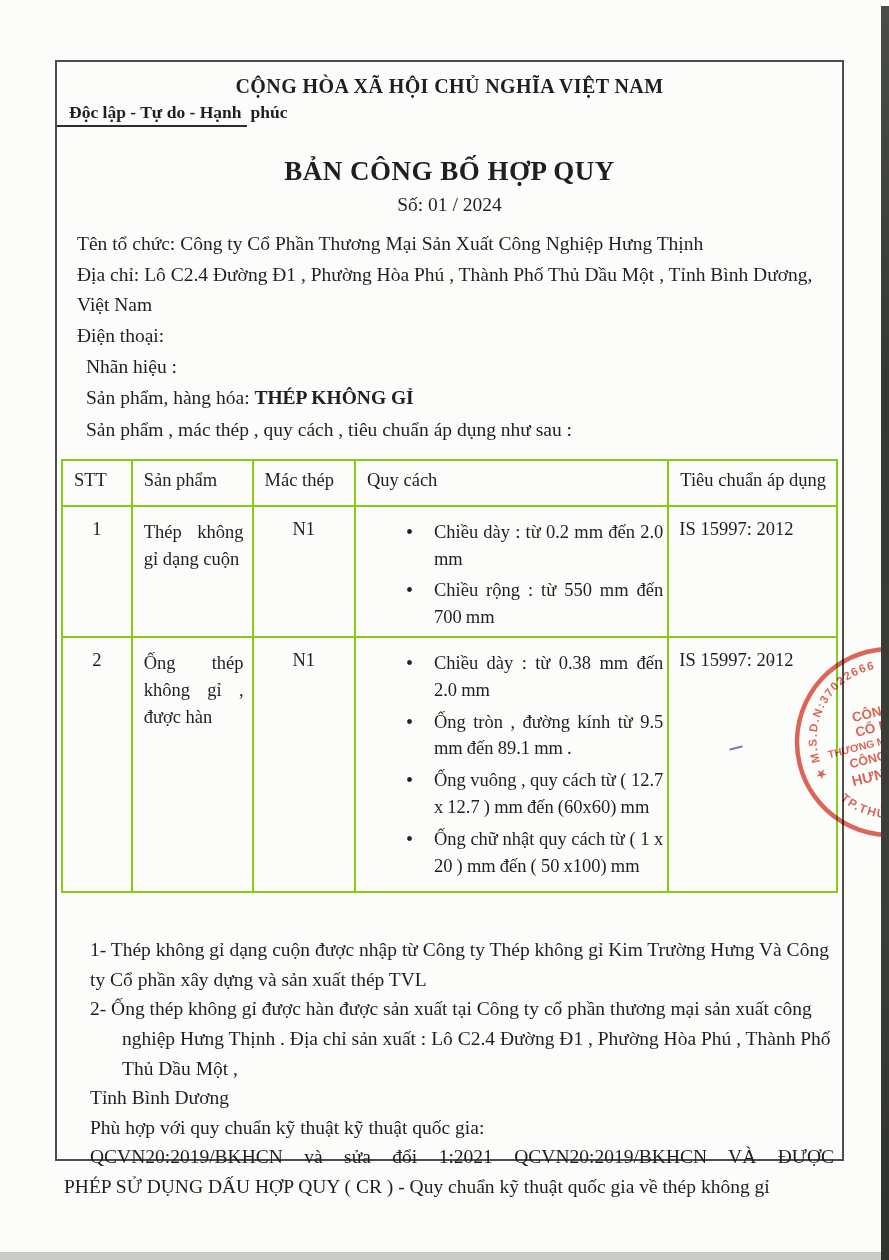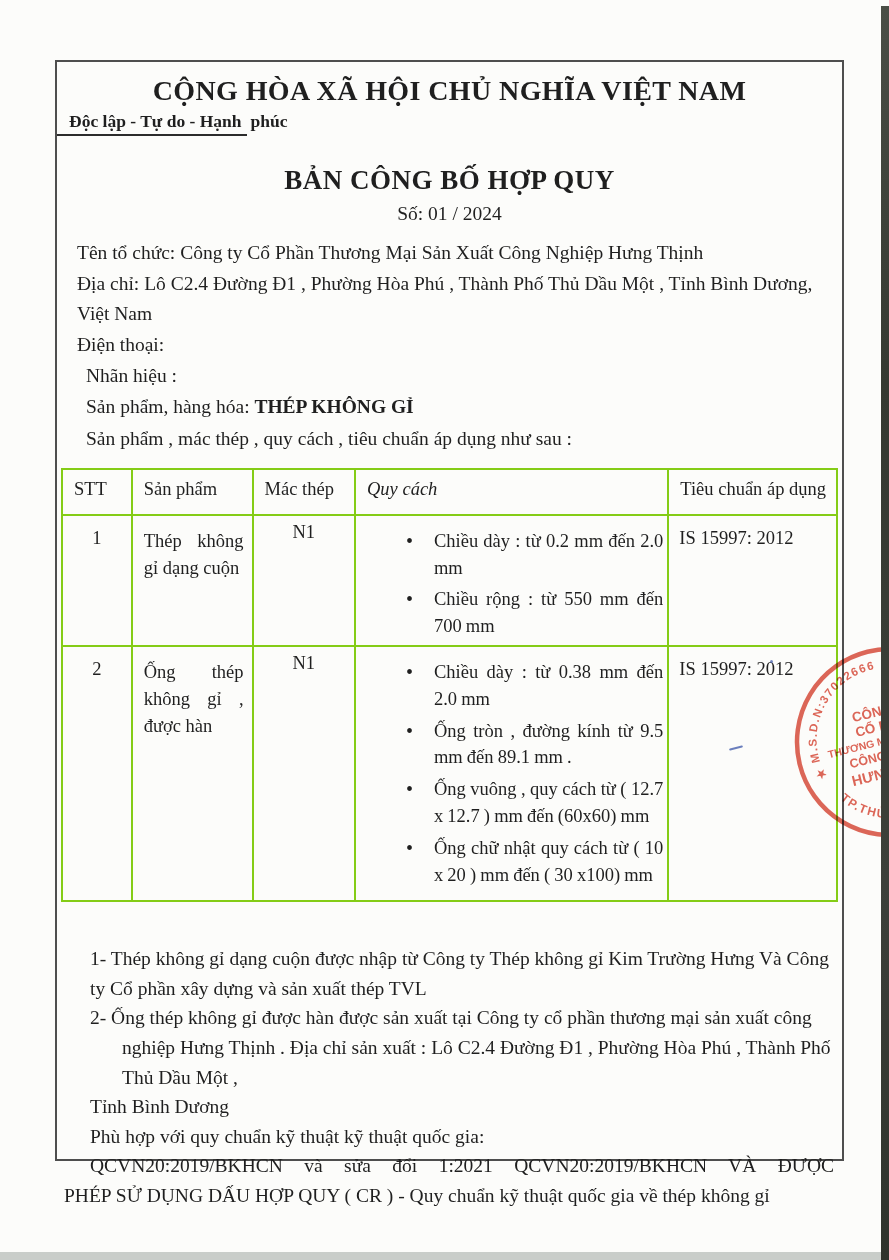--- a/index.html
+++ b/index.html
@@ -19,21 +19,21 @@
     position:absolute; left:0; bottom:0; width:100%; height:8px;
     background:#c9cdc9; z-index:8;
   }
   
   .frame {
     position:absolute; left:55px; top:60px; width:785px; height:1097px;
     border:2px solid #4e4e4e;
   }
   .head-country {
     margin-top:13px; text-align:center;
-    font-weight:bold; font-size:28px; letter-spacing:.4px;
+    font-weight:bold; font-size:20px; letter-spacing:.4px;
   }
   .head-motto {
     margin-top:4px; text-align:left; font-weight:bold; font-size:17.5px;
   }
   .motto-u { border-bottom:2.5px solid #2c2c2c; padding:0 5px 3px 12px; }
   .motto-tail { padding-left:4px; }
   .doc-title {
     margin-top:33px; text-align:center; font-weight:bold; font-size:27px; letter-spacing:.5px;
   }
   .doc-no { margin-top:7px; text-align:center; font-size:19.5px; }
@@ -50,25 +50,25 @@
   }
   table.spec th, table.spec td {
     border:2px solid #84cc16; vertical-align:top; overflow:hidden;
   }
   table.spec th {
     font-weight:normal; text-align:left; padding:9px 8px 9px 11px; height:26px;
   }
   th.c-stt { width:7.5%; text-align:center; padding-left:4px; padding-right:4px; }
   th.c-sp  { width:15%; }
   th.c-mt  { width:12.3%; }
-  th.c-qc  { width:43.2%;font-style:italic; }
+  th.c-qc  { width:43.2%; }
   th.c-tc  { width:22%; }
   td.stt { text-align:center; padding-top:12px; }
   td.sp  { padding:12px 8px 0 11px; text-align:justify; line-height:1.45; }
-  td.mt  { text-align:center; padding-top:6px; }
+  td.mt  { text-align:center; padding-top:12px; }
   td.qc  { padding:8px 4px 0 8px; }
   td.tc  { padding:12px 6px 0 10px; }
   tr.r1 td { height:96px; }
   tr.r2 td { height:240px; }
   ul.qc-list { list-style:none; margin:4px 0 0 40px; padding:0; }
   ul.qc-list li {
     position:relative; padding-left:30px; margin:0 0 5px 0;
     line-height:1.45; text-align:justify; word-spacing:-0.5px;
   }
   ul.qc-list li::before { content:"\2022"; position:absolute; left:2px; top:-1px; font-size:20px; }
@@ -143,21 +143,21 @@
         </tr>
         <tr class="r2">
           <td class="stt">2</td>
           <td class="sp">Ống thép không gỉ , được hàn</td>
           <td class="mt">N1</td>
           <td class="qc">
             <ul class="qc-list">
               <li>Chiều dày : từ 0.38 mm đến 2.0 mm</li>
               <li>Ống tròn , đường kính từ 9.5 mm đến 89.1 mm .</li>
               <li>Ống vuông , quy cách từ ( 12.7 x 12.7 ) mm đến (60x60) mm</li>
-              <li>Ống chữ nhật quy cách từ ( 10 x 20 ) mm đến ( 30 x100) mm</li>
+              <li>Ống chữ nhật quy cách từ ( 1 x 20 ) mm đến ( 50 x100) mm</li>
             </ul>
           </td>
           <td class="tc">IS 15997: 2012</td>
         </tr>
       </tbody>
     </table>
 
     <div class="notes">
       <p>1-  Thép không gỉ dạng cuộn được nhập từ Công ty Thép không gỉ Kim Trường Hưng Và Công ty Cổ phần xây dựng và sản xuất thép TVL</p>
       <p class="note-hang">2-  Ống thép không gỉ được hàn được sản xuất tại Công ty cổ phần thương mại sản xuất công nghiệp Hưng Thịnh . Địa chỉ sản xuất : Lô C2.4 Đường Đ1 , Phường Hòa Phú , Thành Phố Thủ Dầu Một ,</p>

